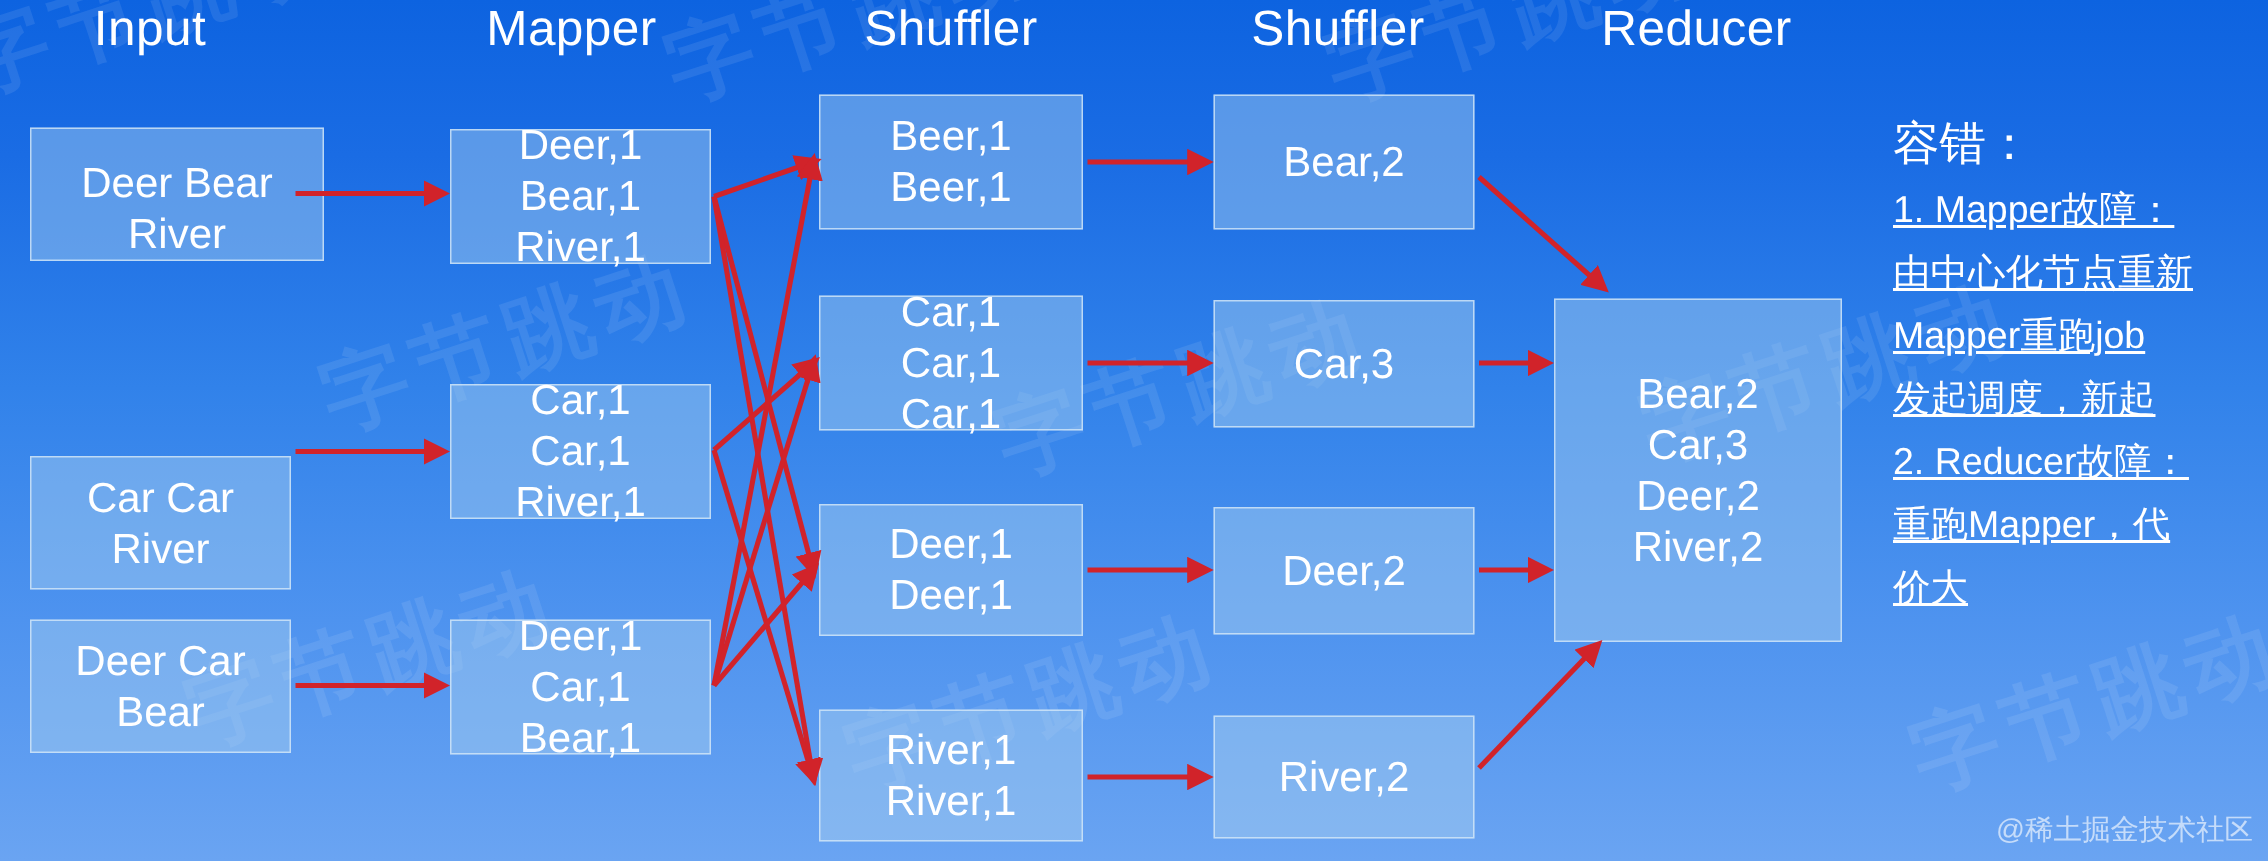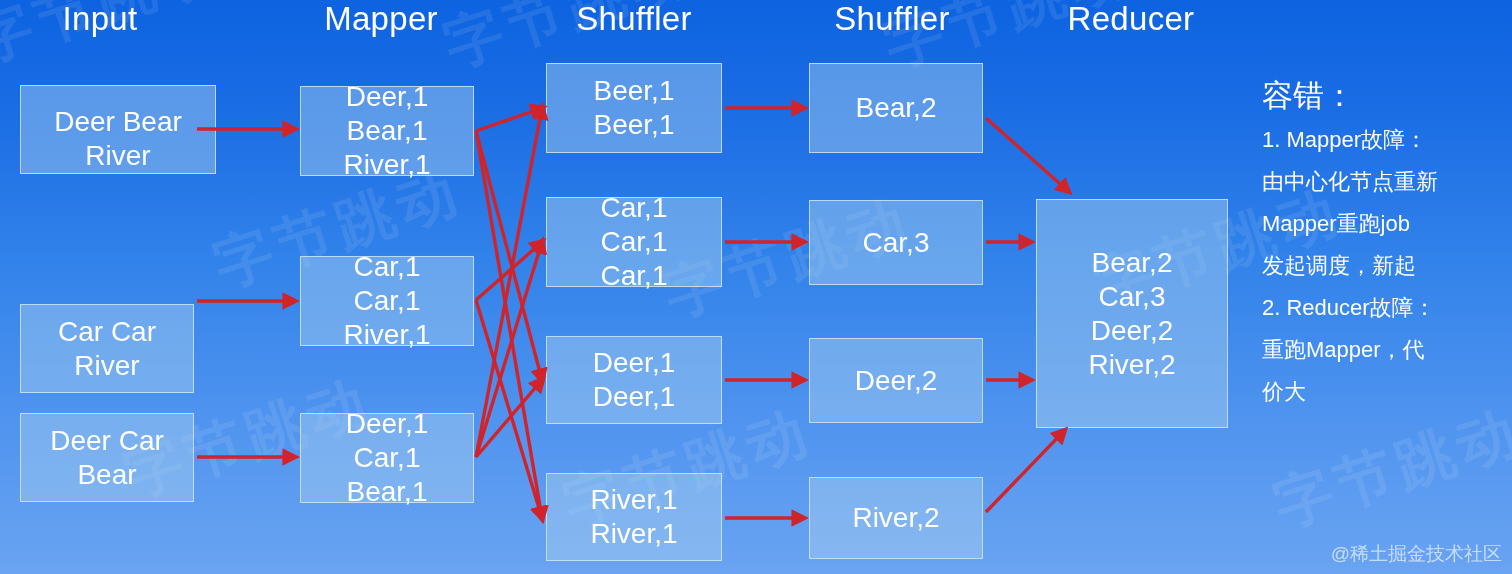--- a/index.html
+++ b/index.html
@@ -84,23 +84,24 @@
     top: 72px;
     width: 250px;
     color: #ffffff;
   }
   #notes .nhead {
     font-size: 31px;
     line-height: 47px;
     white-space: nowrap;
   }
   #notes .nline {
-    font-size: 22px;
+    font-size: 25px;
     line-height: 42px;
     white-space: nowrap;
+    text-decoration: underline;
   }
 
   
   #corner-wm {
     position: absolute;
     right: 10px;
     bottom: 8px;
     color: rgba(255, 255, 255, 0.62);
     font-size: 19px;
     line-height: 24px;

